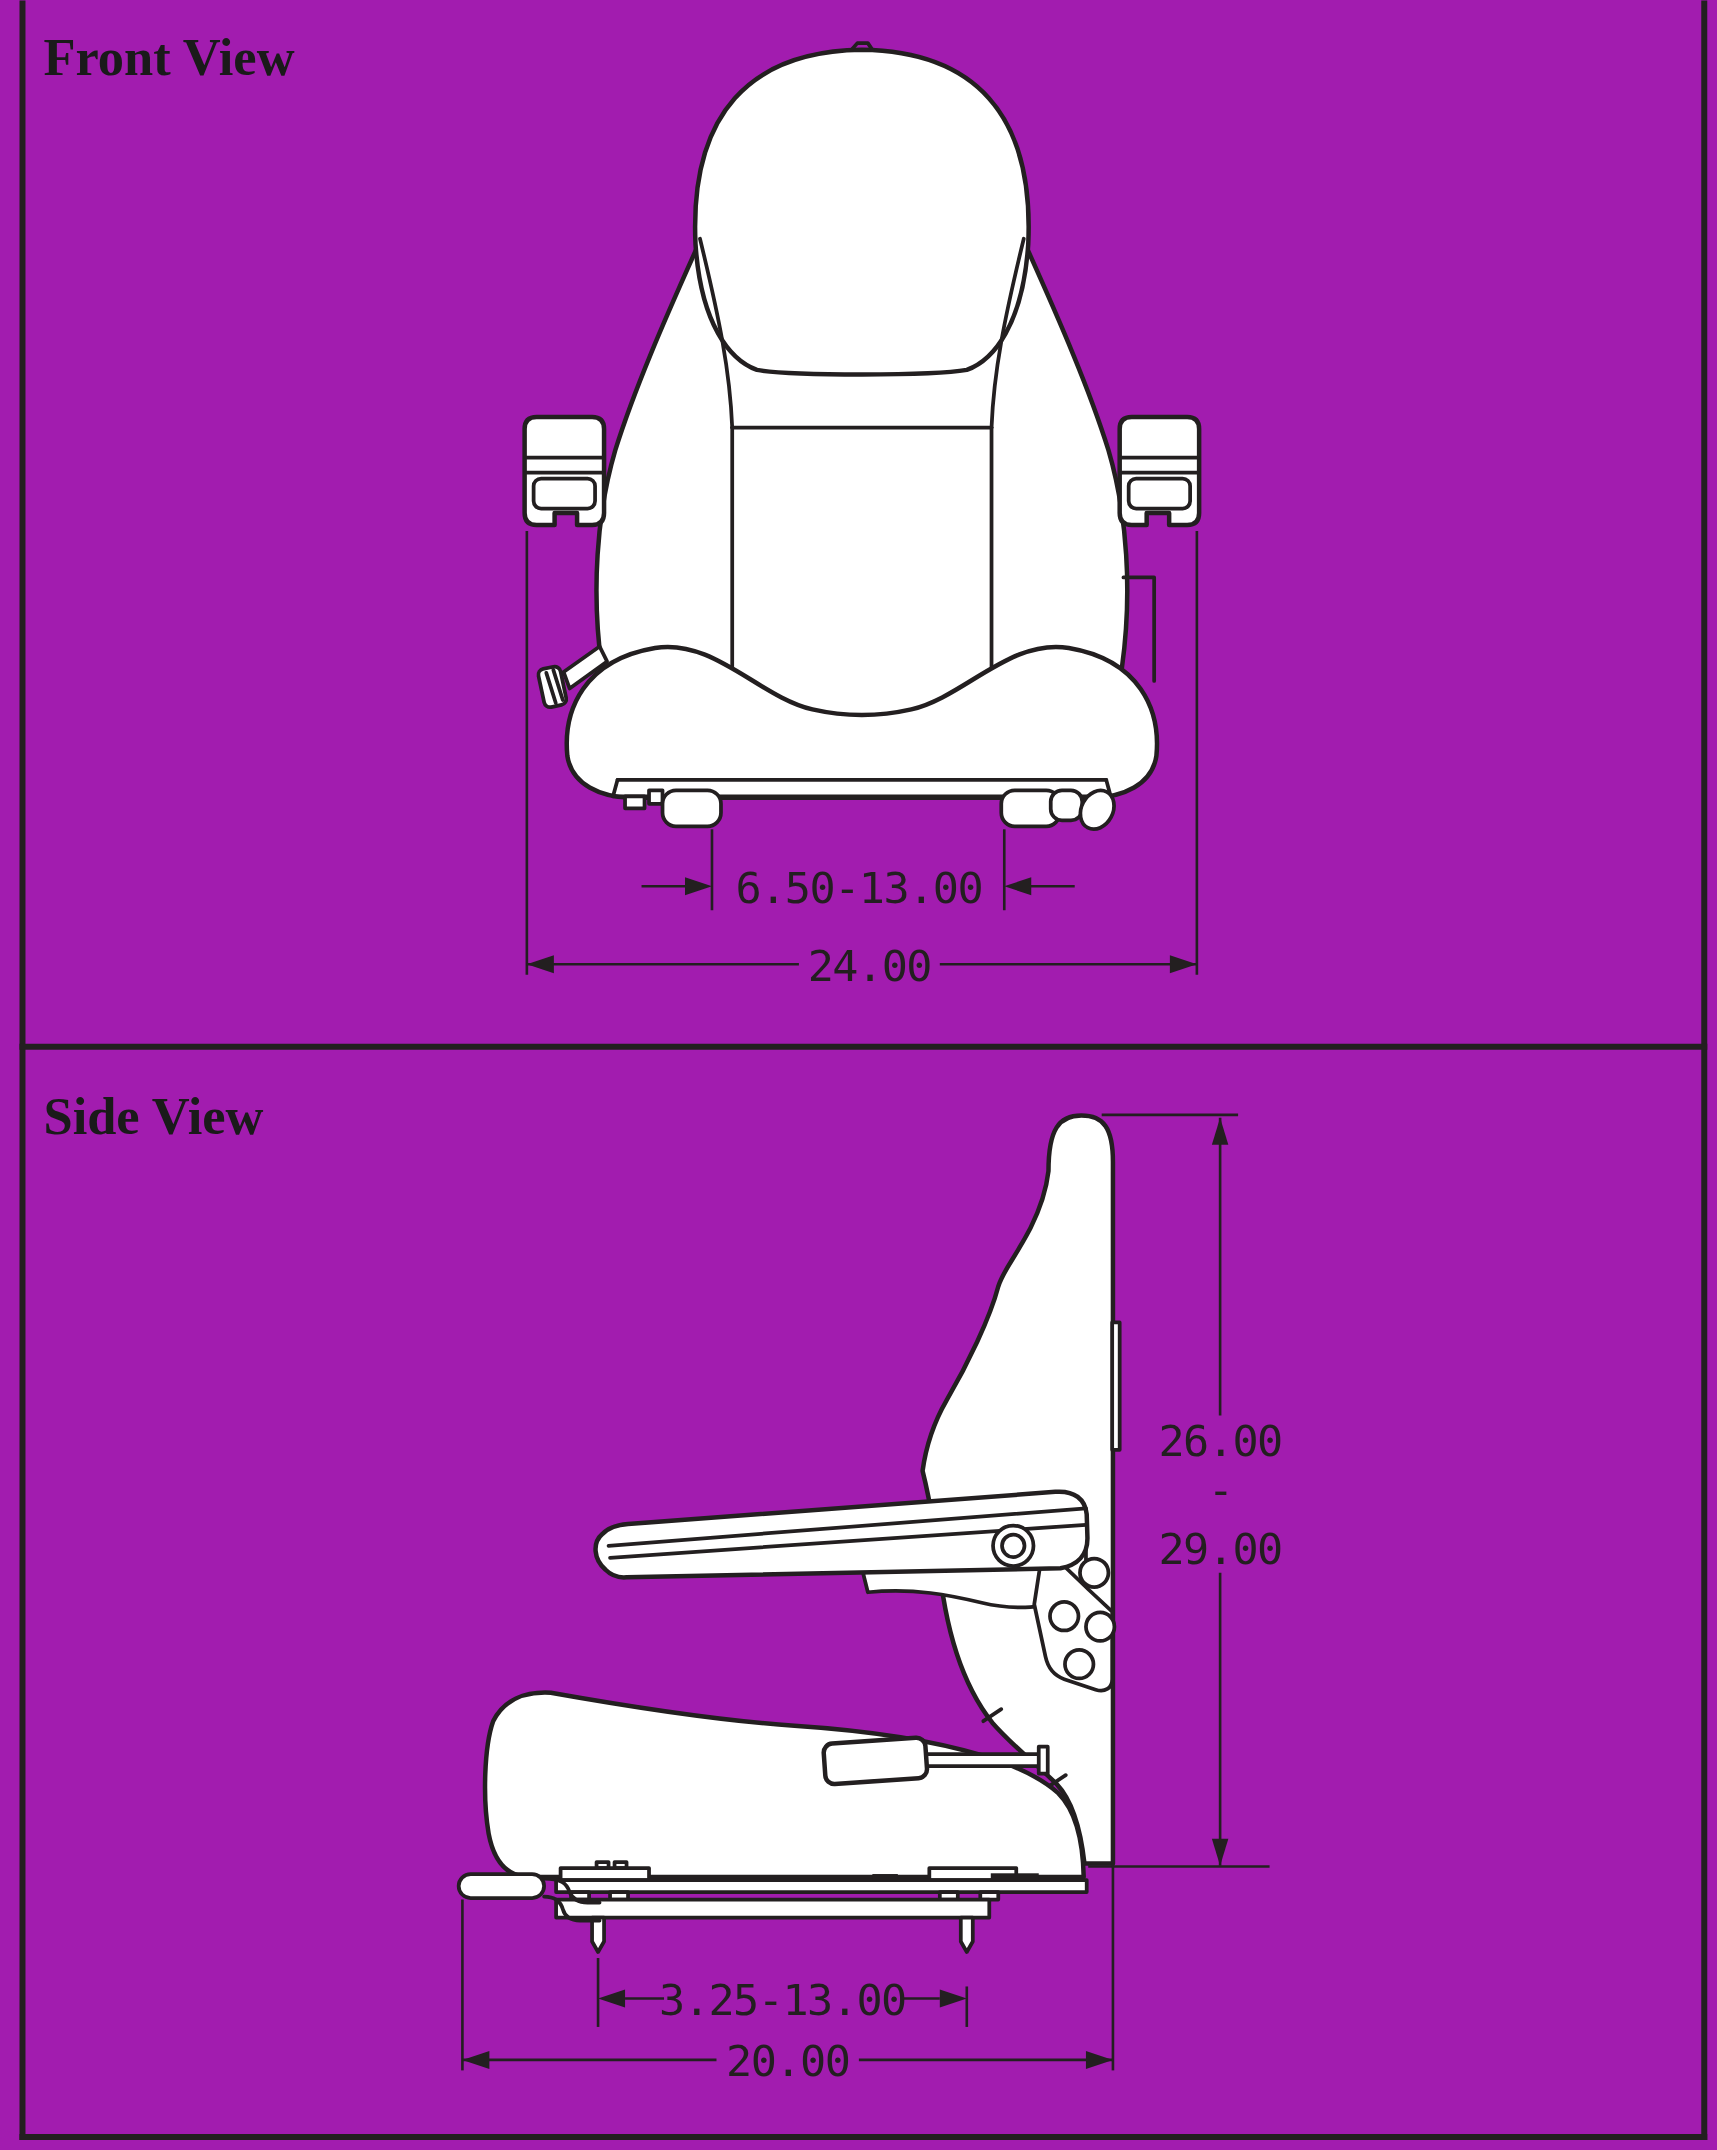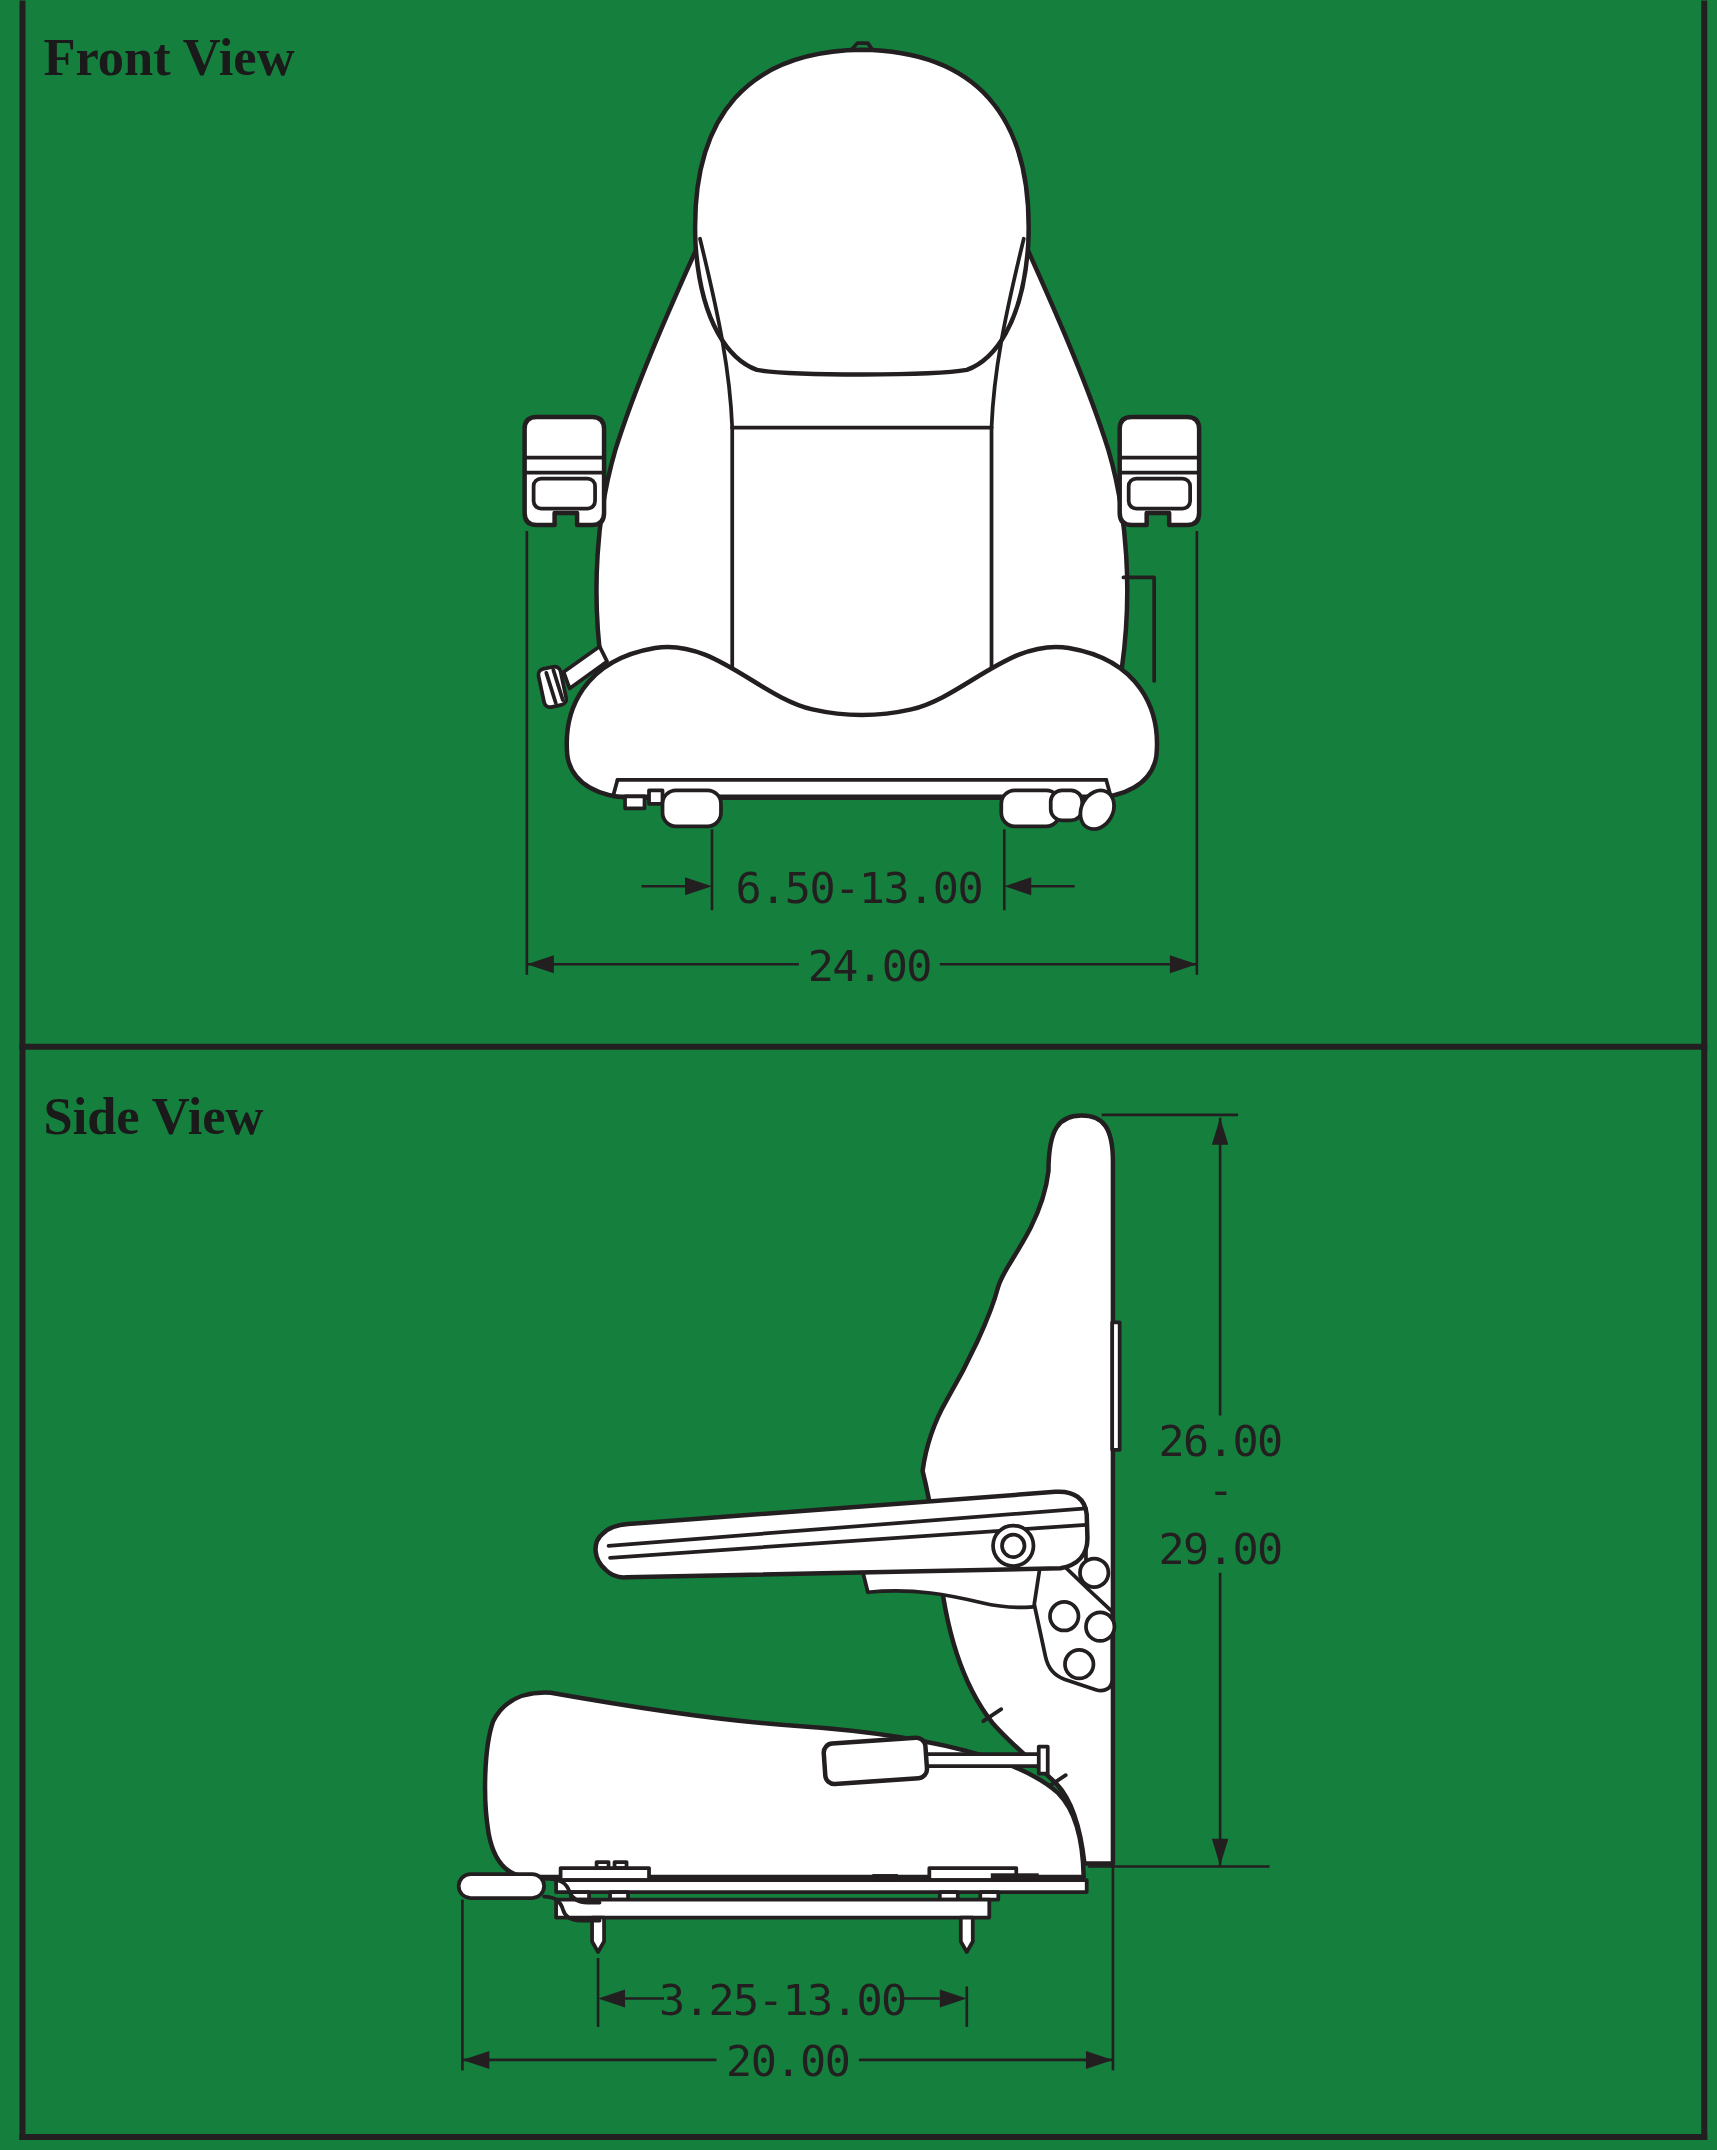--- a/index.html
+++ b/index.html
@@ -1,16 +1,16 @@
 <!DOCTYPE html>
 <html style="font-size:12px"><head>
 <meta charset="utf-8">
 <style>
   html,body{margin:0;padding:0;background:#ffffff;}
-  .stage{width:1717px;height:2151px;position:relative;background:#15803d;}
+  .stage{width:1717px;height:2151px;position:relative;background:#a21caf;}
   svg{display:block;}
   .ln5{fill:none;stroke:#231f20;stroke-width:5;stroke-linecap:round;stroke-linejoin:round;}
   .fw{fill:#ffffff;stroke:#231f20;stroke-width:6;stroke-linejoin:round;}
   .fw5{fill:#ffffff;stroke:#231f20;stroke-width:5;stroke-linejoin:round;}
   .dk{fill:#231f20;stroke:none;}
   .dim{fill:none;stroke:#231f20;stroke-width:3.5;stroke-linecap:butt;}
   .ah{fill:#231f20;stroke:none;}
   .dimtext{font-family:"DejaVu Sans Mono",monospace;font-size:58px;letter-spacing:-2px;fill:#231f20;}
   .title{font-family:"Liberation Serif","DejaVu Serif",serif;font-weight:bold;font-size:70px;fill:#1a1a1a;}
   .frame{fill:none;stroke:#231f20;stroke-width:8;}

